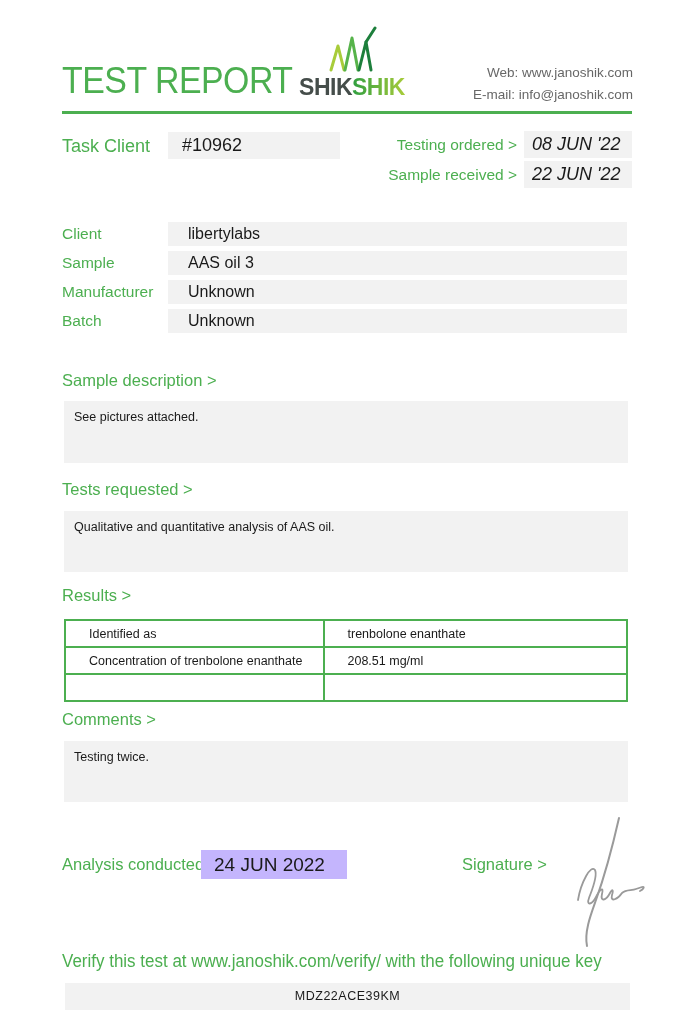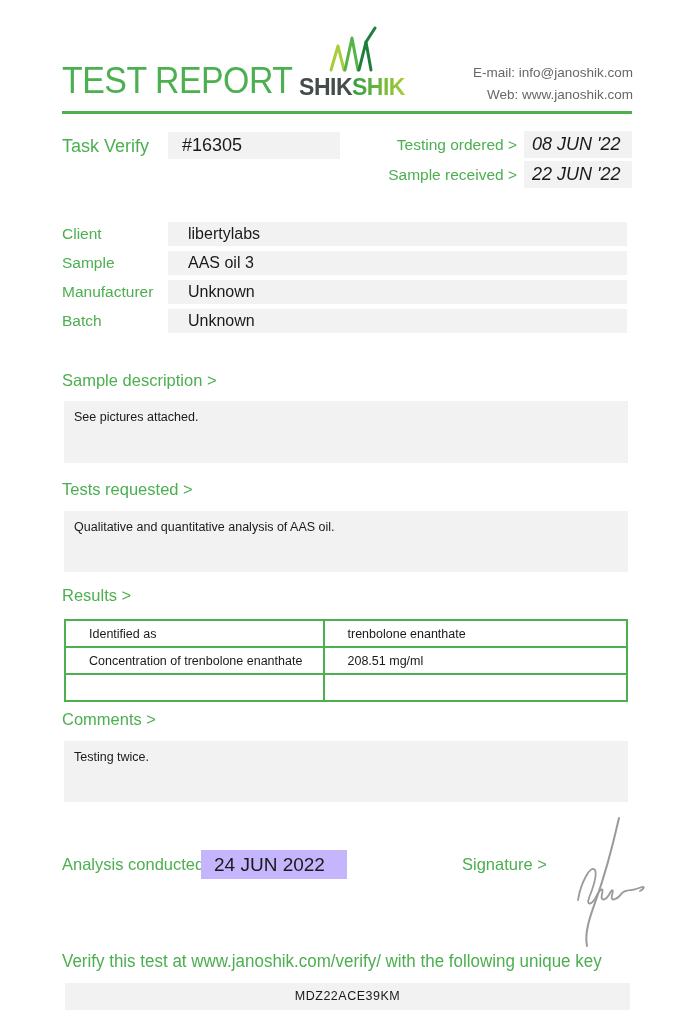--- a/index.html
+++ b/index.html
@@ -94,28 +94,28 @@
     <svg class="logo-chart" width="58" height="46" viewBox="0 0 58 46">
       <polyline points="8,44 15,20 21,44" fill="none" stroke="#a8cc3a" stroke-width="3" stroke-linejoin="round" stroke-linecap="round"></polyline>
       <polyline points="22,44 29,12 35,44" fill="none" stroke="#56b34a" stroke-width="3" stroke-linejoin="round" stroke-linecap="round"></polyline>
       <polyline points="36,44 43,16 48,44" fill="none" stroke="#1d7f3c" stroke-width="3" stroke-linejoin="round" stroke-linecap="round"></polyline>
       <line x1="43" y1="16" x2="52" y2="2" stroke="#1d7f3c" stroke-width="3" stroke-linecap="round"></line>
     </svg>
     <div class="logo-text"><span class="logo-jano">SHIK</span><span class="logo-shik">SHIK</span></div>
   </div>
 
   <div class="contact">
+    <div>Web: www.janoshik.com</div>
     <div>E-mail: info@janoshik.com</div>
-    <div>Web: www.janoshik.com</div>
   </div>
 
   <div class="rule"></div>
 
-  <div class="task-label">Task Verify</div>
-  <div class="task-value graybox">#16305</div>
+  <div class="task-label">Task Client</div>
+  <div class="task-value graybox">#10962</div>
 
   <div class="date-row r1">
     <div class="date-label">Testing ordered  &gt;</div>
     <div class="date-value graybox">08 JUN '22</div>
   </div>
   <div class="date-row r2">
     <div class="date-label">Sample received &gt;</div>
     <div class="date-value graybox">22 JUN '22</div>
   </div>
 

